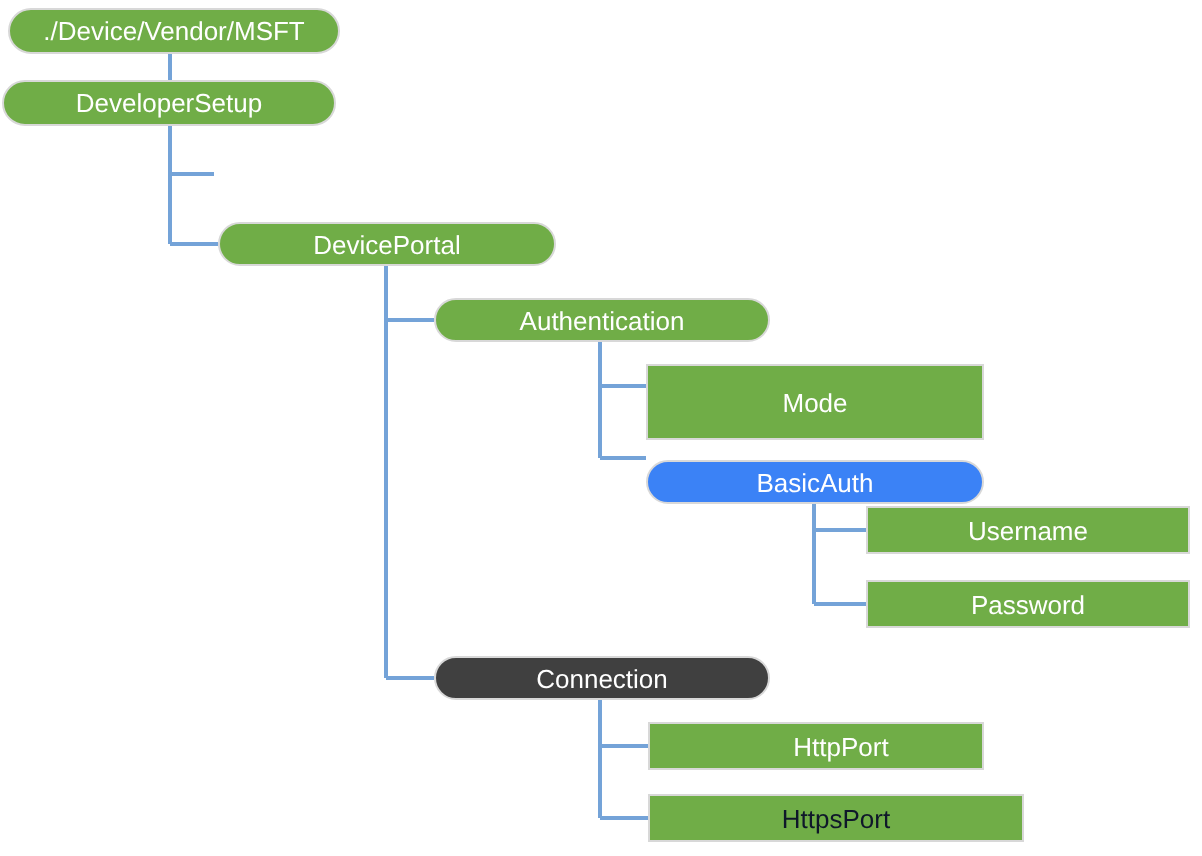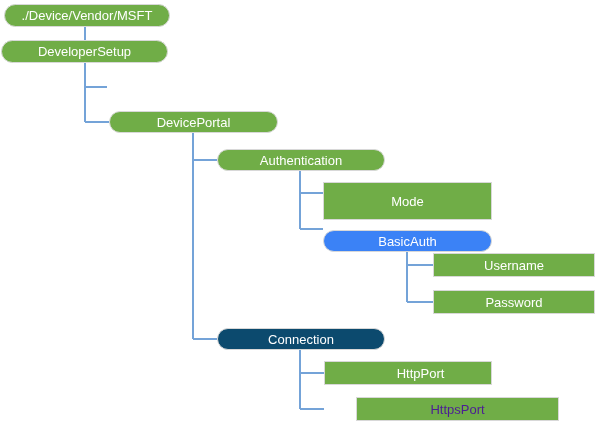--- a/index.html
+++ b/index.html
@@ -70,22 +70,22 @@
     </div>
     <div class="node pill" style="left: 323px; top: 218px; width: 169px; height: 22px; background: #3b82f6; border-color: rgb(216, 216, 216); color: rgb(255, 255, 255); margin-top: 12px;">
       <span>BasicAuth</span>
     </div>
     <div class="node rect" style="left: 433px; top: 253px; width: 162px; height: 24px; background: rgb(112, 173, 71); border-color: rgb(216, 216, 216); color: rgb(255, 255, 255);">
       <span>Username</span>
     </div>
     <div class="node rect" style="left: 433px; top: 290px; width: 162px; height: 24px; background: rgb(112, 173, 71); border-color: rgb(216, 216, 216); color: rgb(255, 255, 255);">
       <span>Password</span>
     </div>
-    <div class="node pill" style="left: 217px; top: 328px; width: 168px; height: 22px; background: #0c4a6e; border-color: rgb(216, 216, 216); color: rgb(255, 255, 255);">
+    <div class="node pill" style="left: 217px; top: 328px; width: 168px; height: 22px; background: #404040; border-color: rgb(216, 216, 216); color: rgb(255, 255, 255);">
       <span>Connection</span>
     </div>
     <div class="node rect" style="left: 324px; top: 361px; width: 168px; height: 24px; background: rgb(112, 173, 71); border-color: rgb(216, 216, 216); color: rgb(255, 255, 255); padding-left: 25px;">
       <span>HttpPort</span>
     </div>
-    <div class="node rect" style="left: 324px; top: 397px; width: 203px; height: 24px; background: rgb(112, 173, 71); border-color: rgb(216, 216, 216); color: #4c1d95; margin-left: 32px;">
+    <div class="node rect" style="left: 324px; top: 397px; width: 188px; height: 24px; background: rgb(112, 173, 71); border-color: rgb(216, 216, 216); color: #0f172a;">
       <span>HttpsPort</span>
     </div>
   </div>
 
 </body></html>

